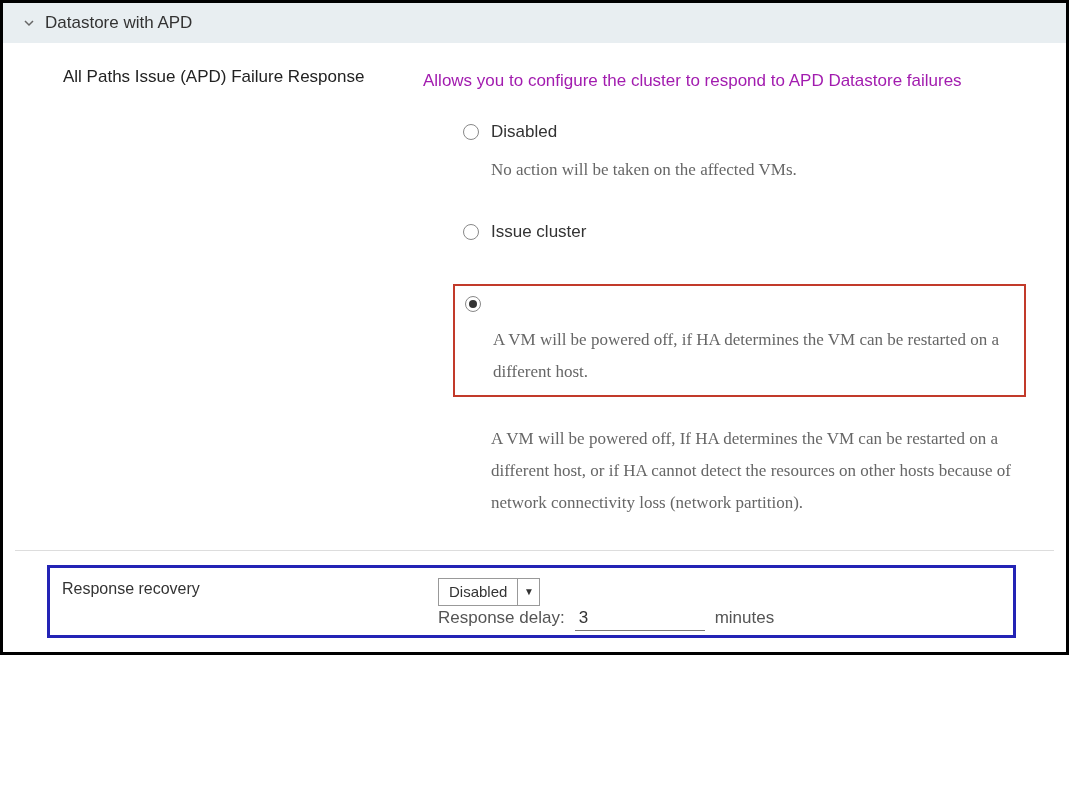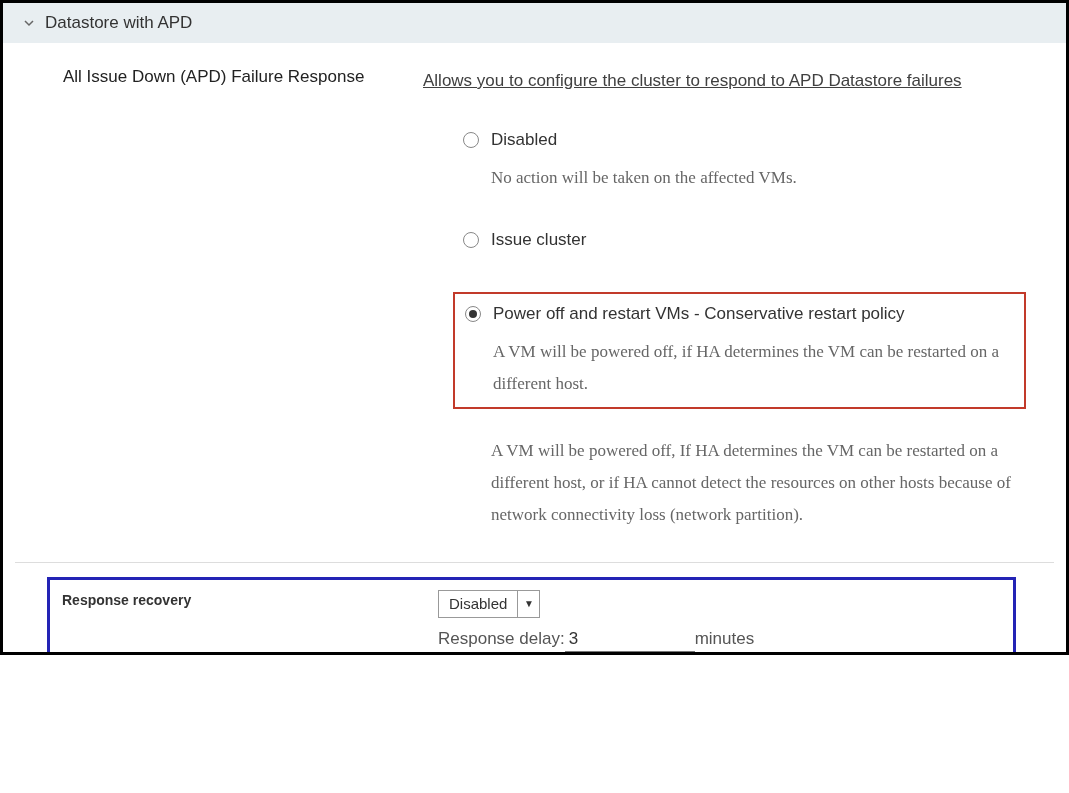--- a/index.html
+++ b/index.html
@@ -47,24 +47,23 @@
   }
   .left-label {
     font-size: 17px;
     color: #222;
   }
   .right-col {
     flex: 1;
   }
   .intro {
     font-size: 17px;
-    color: #404040;
+    color: #a21caf;
     line-height: 1.7;
-    margin-bottom: 28px;
-    text-decoration: underline;
+    margin-bottom: 20px;
   }
   .options {
     margin-left: 30px;
   }
   .option {
     margin-bottom: 28px;
     padding: 6px 10px 2px 10px;
   }
   .option.highlighted {
     border: 2px solid #c23a2a;
@@ -114,24 +113,23 @@
   }
   .recovery-wrap {
     margin: 14px 50px 0 44px;
     border: 3px solid #2323b5;
     padding: 10px 12px 4px 12px;
     display: flex;
   }
   .recovery-left {
     width: 376px;
     flex-shrink: 0;
-    font-size: 14px;
+    font-size: 16px;
     color: #333;
     padding-top: 2px;
-    font-weight: bold;
   }
   .recovery-right {
     flex: 1;
   }
   .select-box {
     display: inline-flex;
     align-items: center;
     border: 1px solid #999;
     background: #fff;
     height: 28px;
@@ -146,25 +144,26 @@
     border-left: 1px solid #999;
     width: 22px;
     height: 100%;
     display: flex;
     align-items: center;
     justify-content: center;
     font-size: 10px;
     color: #333;
   }
   .delay-row {
-    margin-top: 11px;
+    margin-top: 2px;
     font-size: 17px;
     color: #555;
     display: flex;
     align-items: baseline;
+    gap: 10px;
   }
   .delay-input {
     border: none;
     border-bottom: 1px solid #777;
     width: 130px;
     font-size: 17px;
     padding: 0 4px 2px 4px;
     outline: none;
     color: #333;
     background: transparent;
@@ -179,21 +178,21 @@
     <span class="chevron">
       <svg viewBox="0 0 12 12" width="12" height="12">
           <polyline points="2,4 6,8 10,4" fill="none" stroke="#666" stroke-width="1.5"></polyline>
         </svg>
     </span>
     <span class="section-title">Datastore with APD</span>
   </div>
 
   <div class="content">
     <div class="left-col">
-      <div class="left-label">All Issue Down (APD) Failure Response</div>
+      <div class="left-label">All Paths Issue (APD) Failure Response</div>
     </div>
     <div class="right-col">
       <div class="intro">Allows you to configure the cluster to respond to APD Datastore failures</div>
 
       <div class="options">
 
         <div class="option">
           <div class="option-head">
             <span class="radio"></span>
             <span class="option-label">Disabled</span>
@@ -204,21 +203,20 @@
         <div class="option">
           <div class="option-head">
             <span class="radio"></span>
             <span class="option-label">Issue cluster</span>
           </div>
         </div>
 
         <div class="option highlighted">
           <div class="option-head">
             <span class="radio checked"></span>
-            <span class="option-label">Power off and restart VMs - Conservative restart policy</span>
           </div>
           <div class="option-desc">A VM will be powered off, if HA determines the VM can be restarted on a different host.</div>
         </div>
 
         <div class="option">
           <div class="option-desc">A VM will be powered off, If HA determines the VM can be restarted on a different host, or if HA cannot detect the resources on other hosts because of network connectivity loss (network partition).</div>
         </div>
 
       </div>
     </div>

